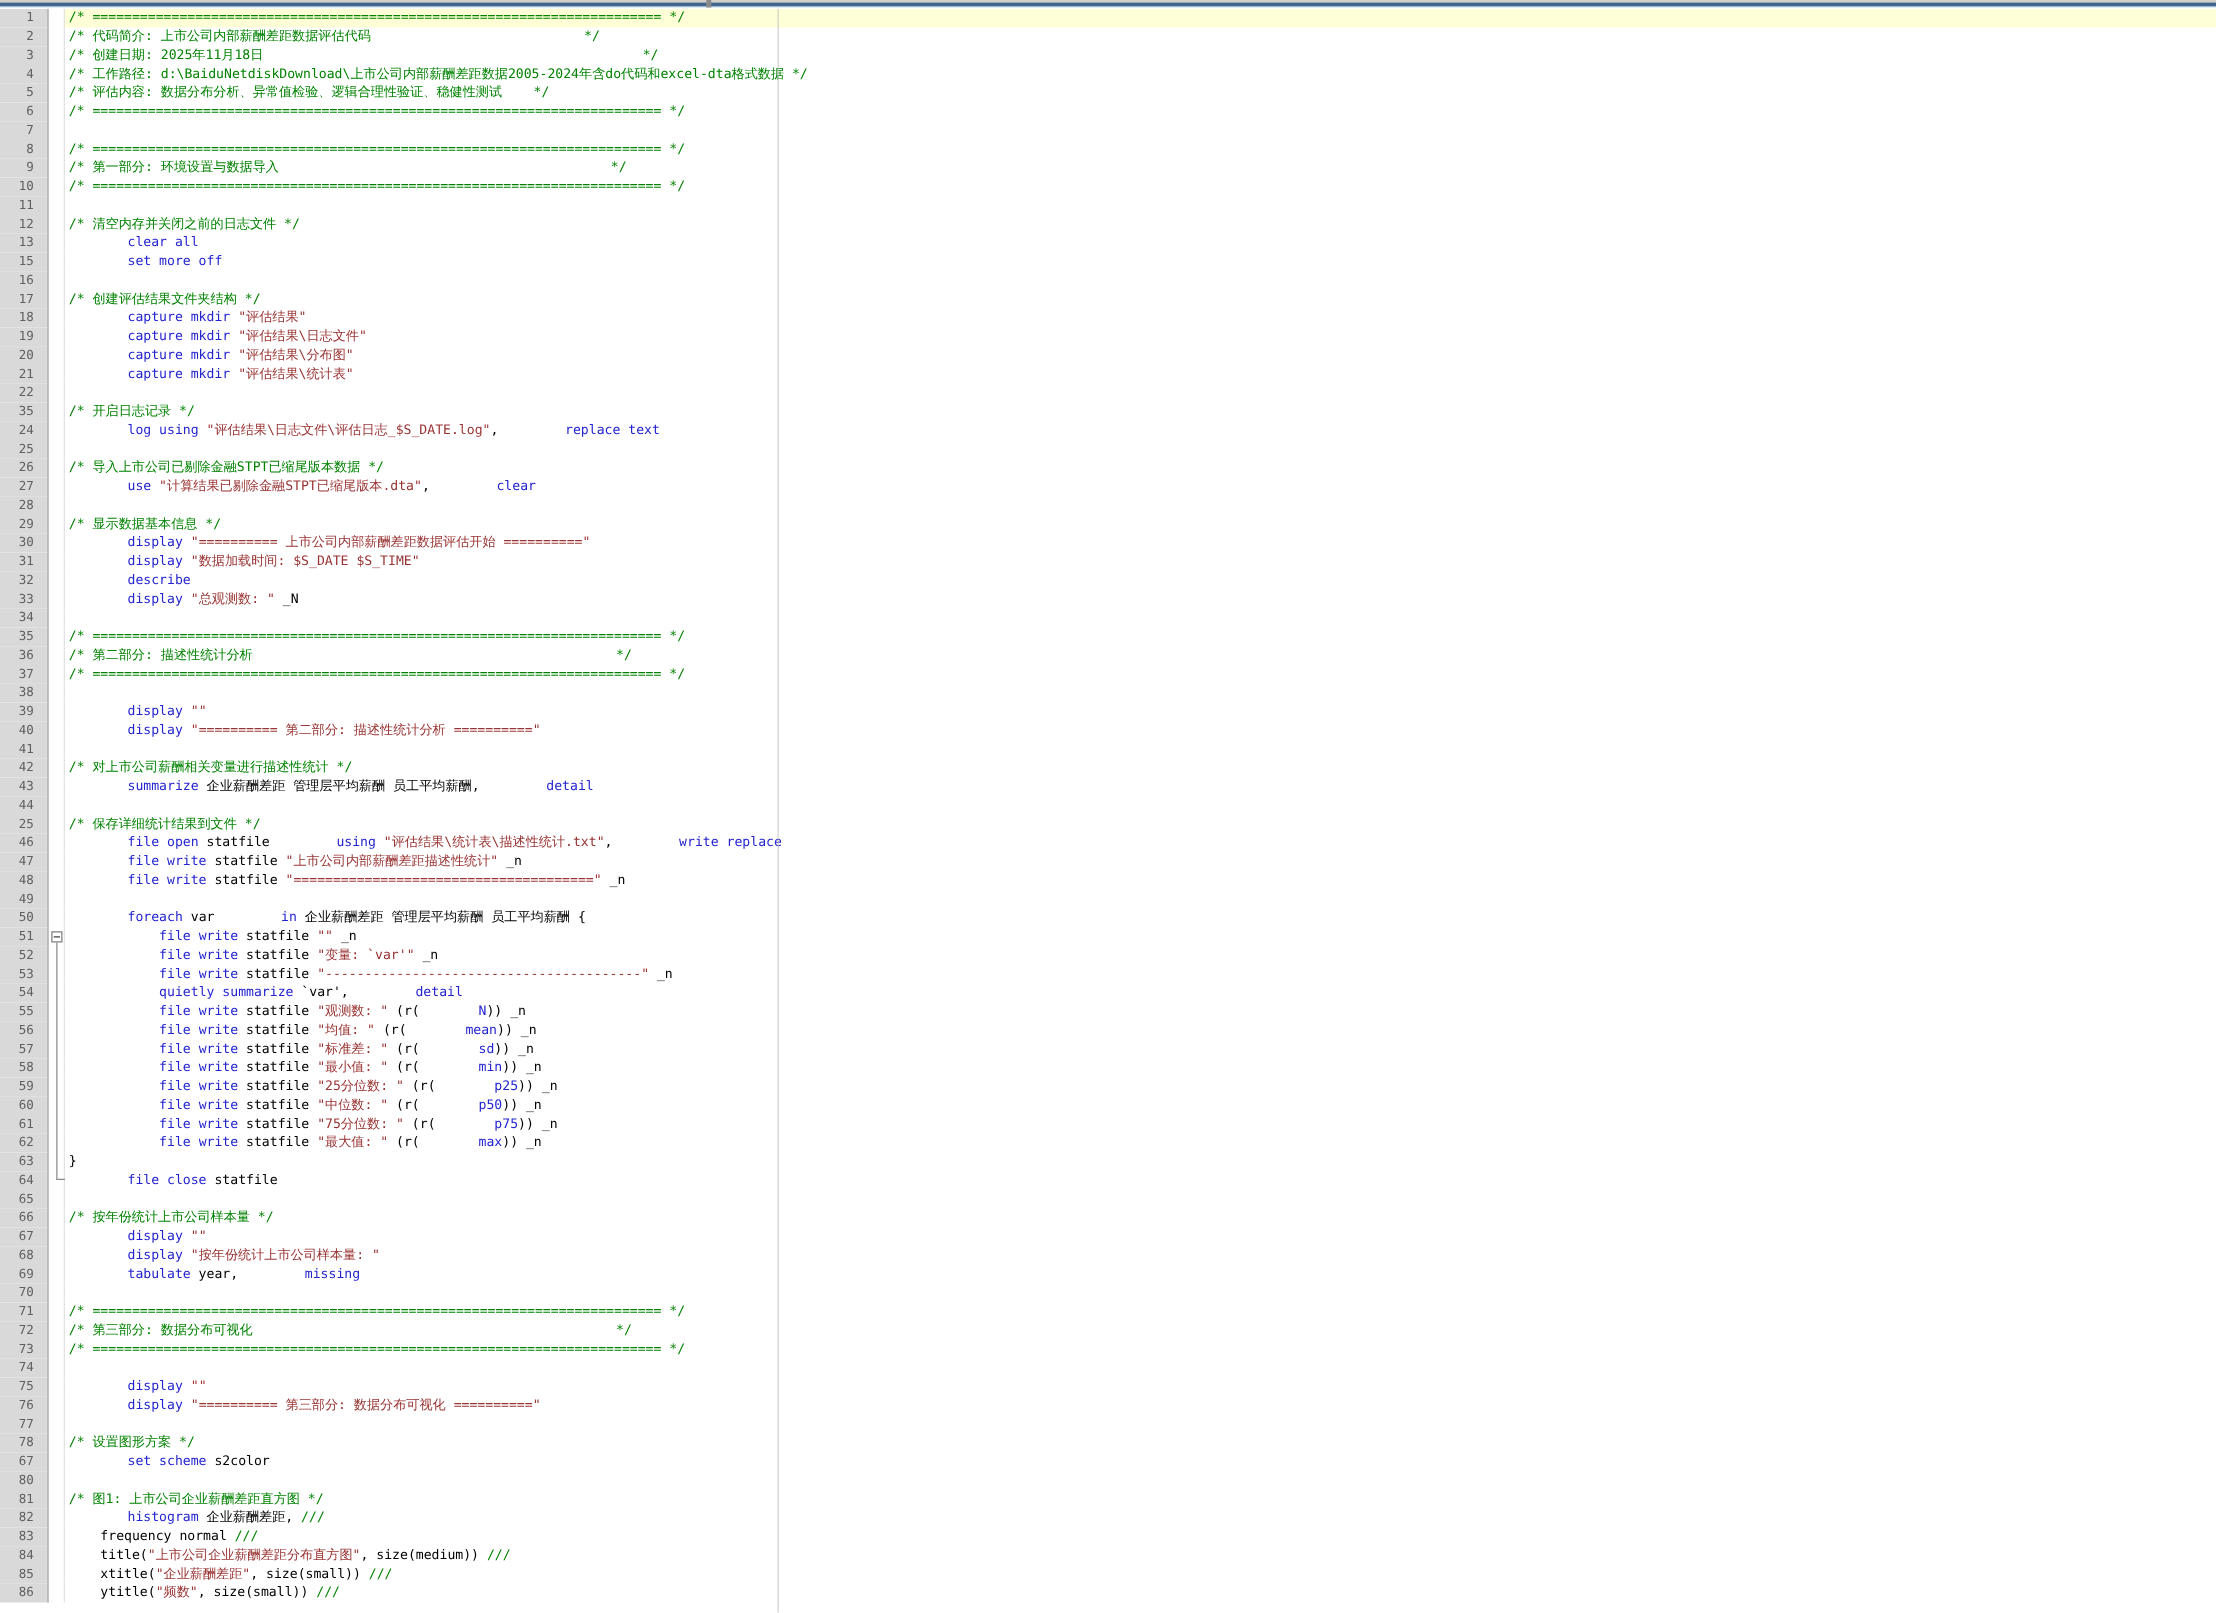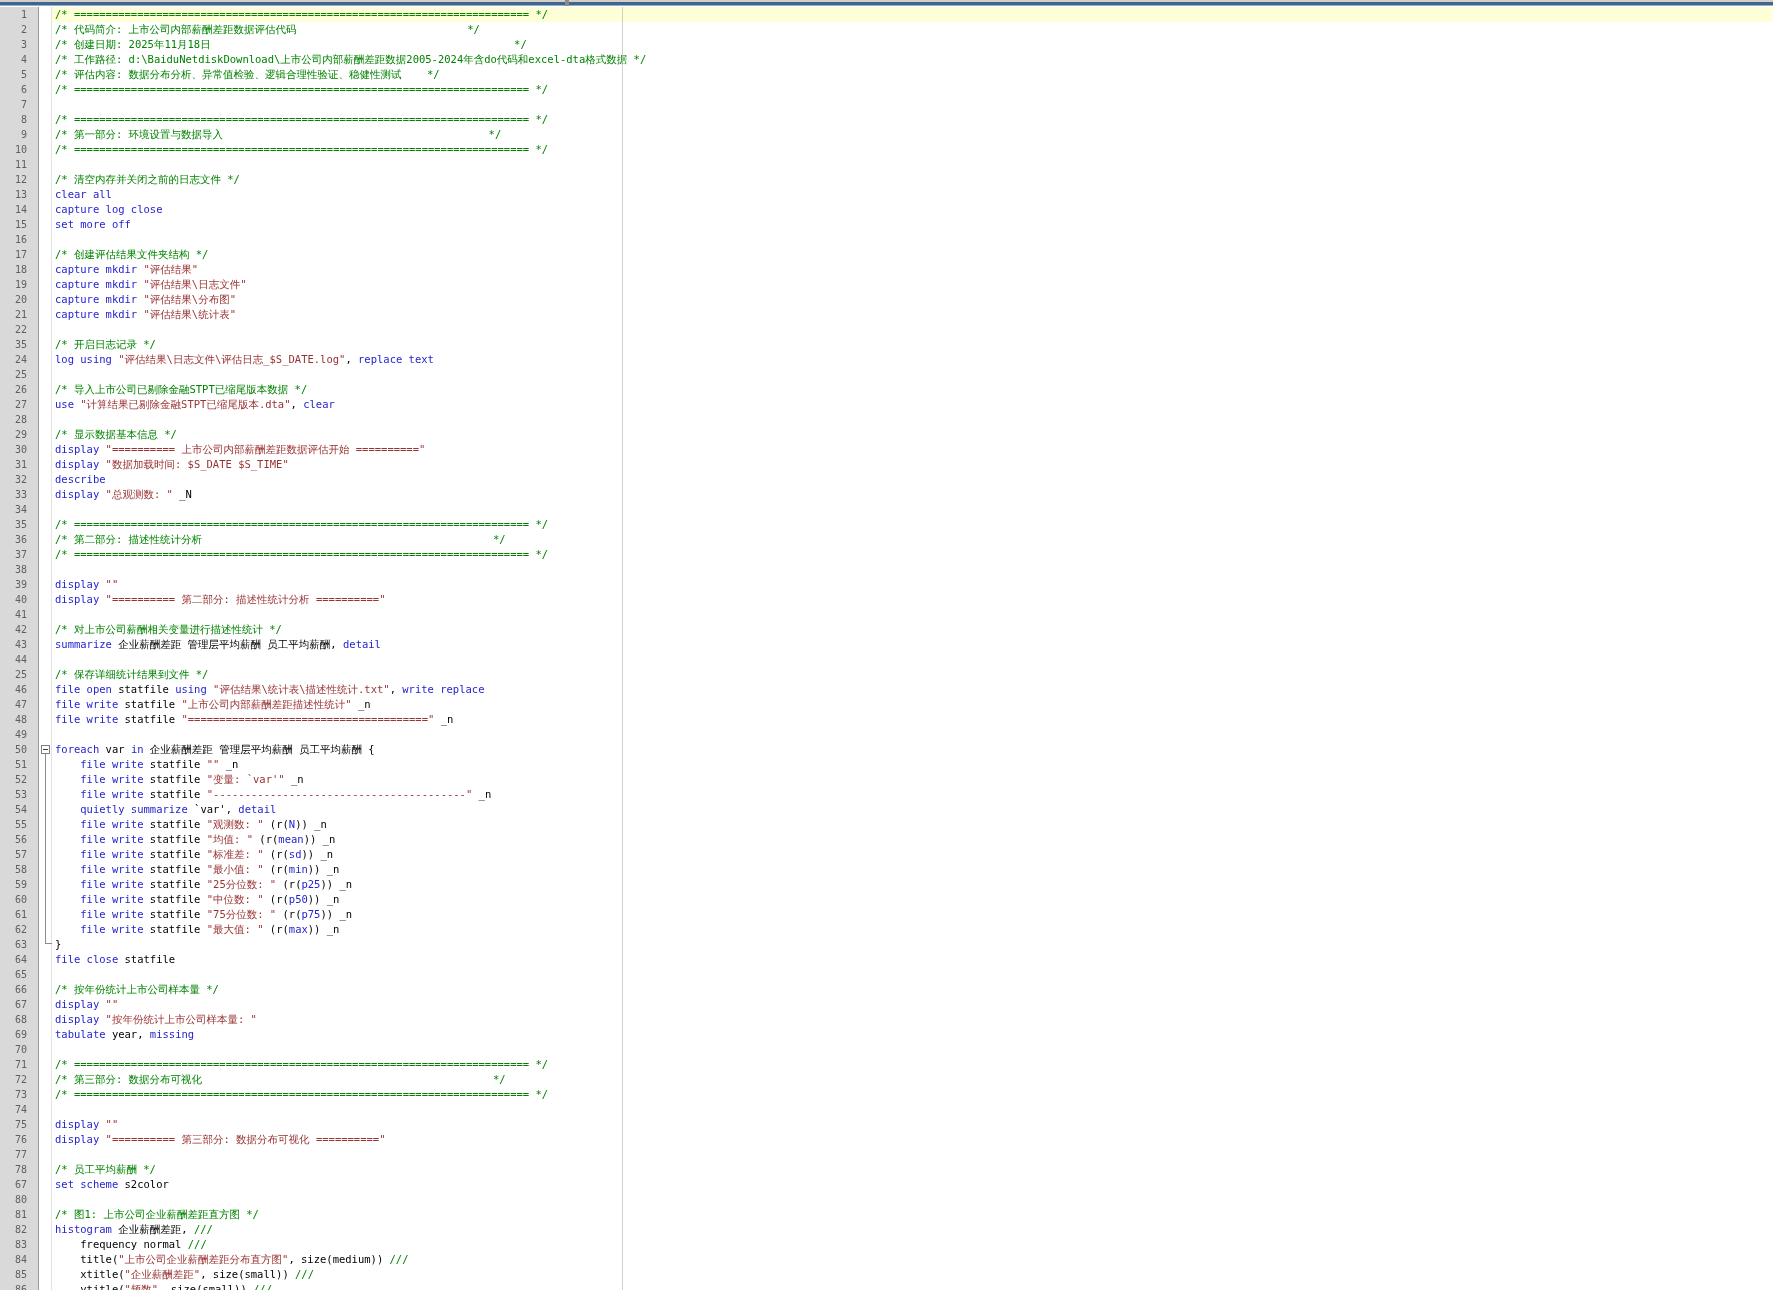--- a/index.html
+++ b/index.html
@@ -25,21 +25,21 @@
     font-size:10px;line-height:15px;user-select:none;
   }
   .foldcol{width:13px;box-sizing:border-box;background:#ffffff;border-right:1px solid #e2e2e2;}
   pre.code{
     flex:1;margin:0;padding:0 0 0 3px;white-space:pre;
     font-family:"DejaVu Sans Mono","Liberation Mono",monospace;
     font-size:10.5px;line-height:15px;color:var(--plain);
   }
   .row.cur pre.code{background:var(--cur-bg);}
   .c{color:var(--comment);}
-  .k{color:var(--keyword);}
+  .k{color:var(--keyword);margin-left:47px;}
   .s{color:var(--string);}
   .t{color:var(--plain);}
   
   #guide{position:absolute;top:6px;bottom:0;width:1px;background:rgba(185,185,185,.65);z-index:5;}
   
   #foldbox{
     position:absolute;width:9px;height:9px;box-sizing:border-box;z-index:6;
     border:1px solid #7f7f7f;background:#ffffff;
   }
   #foldbox::after{content:"";position:absolute;left:1px;right:1px;top:3px;height:1px;background:#404040;}
@@ -117,25 +117,20 @@
         <div class="num">12</div>
         <div class="foldcol"></div>
         <pre class="code"><span class="c">/* 清空内存并关闭之前的日志文件 */</span></pre>
       </div>
       <div class="row">
         <div class="num">13</div>
         <div class="foldcol"></div>
         <pre class="code"><span class="k">clear all</span></pre>
       </div>
       <div class="row">
-        <div class="num">14</div>
-        <div class="foldcol"></div>
-        <pre class="code"><span class="k">capture log close</span></pre>
-      </div>
-      <div class="row">
         <div class="num">15</div>
         <div class="foldcol"></div>
         <pre class="code"><span class="k">set more off</span></pre>
       </div>
       <div class="row">
         <div class="num">16</div>
         <div class="foldcol"></div>
         <pre class="code"></pre>
       </div>
       <div class="row">
@@ -439,21 +434,21 @@
         <pre class="code"><span class="k">display</span><span class="t"> </span><span class="s">"========== 第三部分: 数据分布可视化 =========="</span></pre>
       </div>
       <div class="row">
         <div class="num">77</div>
         <div class="foldcol"></div>
         <pre class="code"></pre>
       </div>
       <div class="row">
         <div class="num">78</div>
         <div class="foldcol"></div>
-        <pre class="code"><span class="c">/* 员工平均薪酬 */</span></pre>
+        <pre class="code"><span class="c">/* 设置图形方案 */</span></pre>
       </div>
       <div class="row">
         <div class="num">67</div>
         <div class="foldcol"></div>
         <pre class="code"><span class="k">set scheme</span><span class="t"> s2color</span></pre>
       </div>
       <div class="row">
         <div class="num">80</div>
         <div class="foldcol"></div>
         <pre class="code"></pre>

